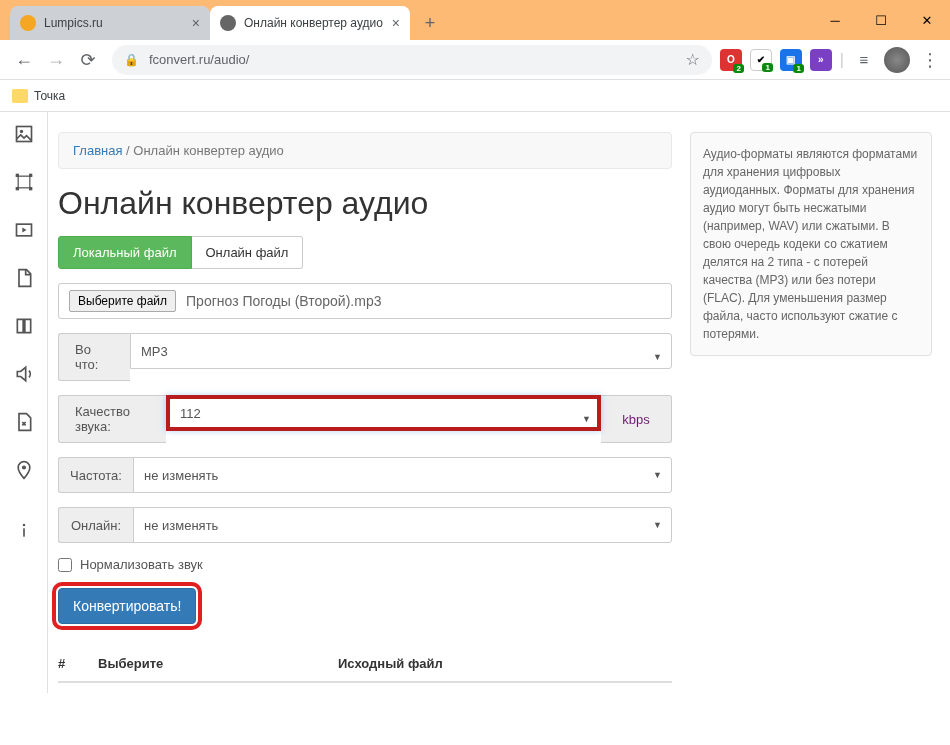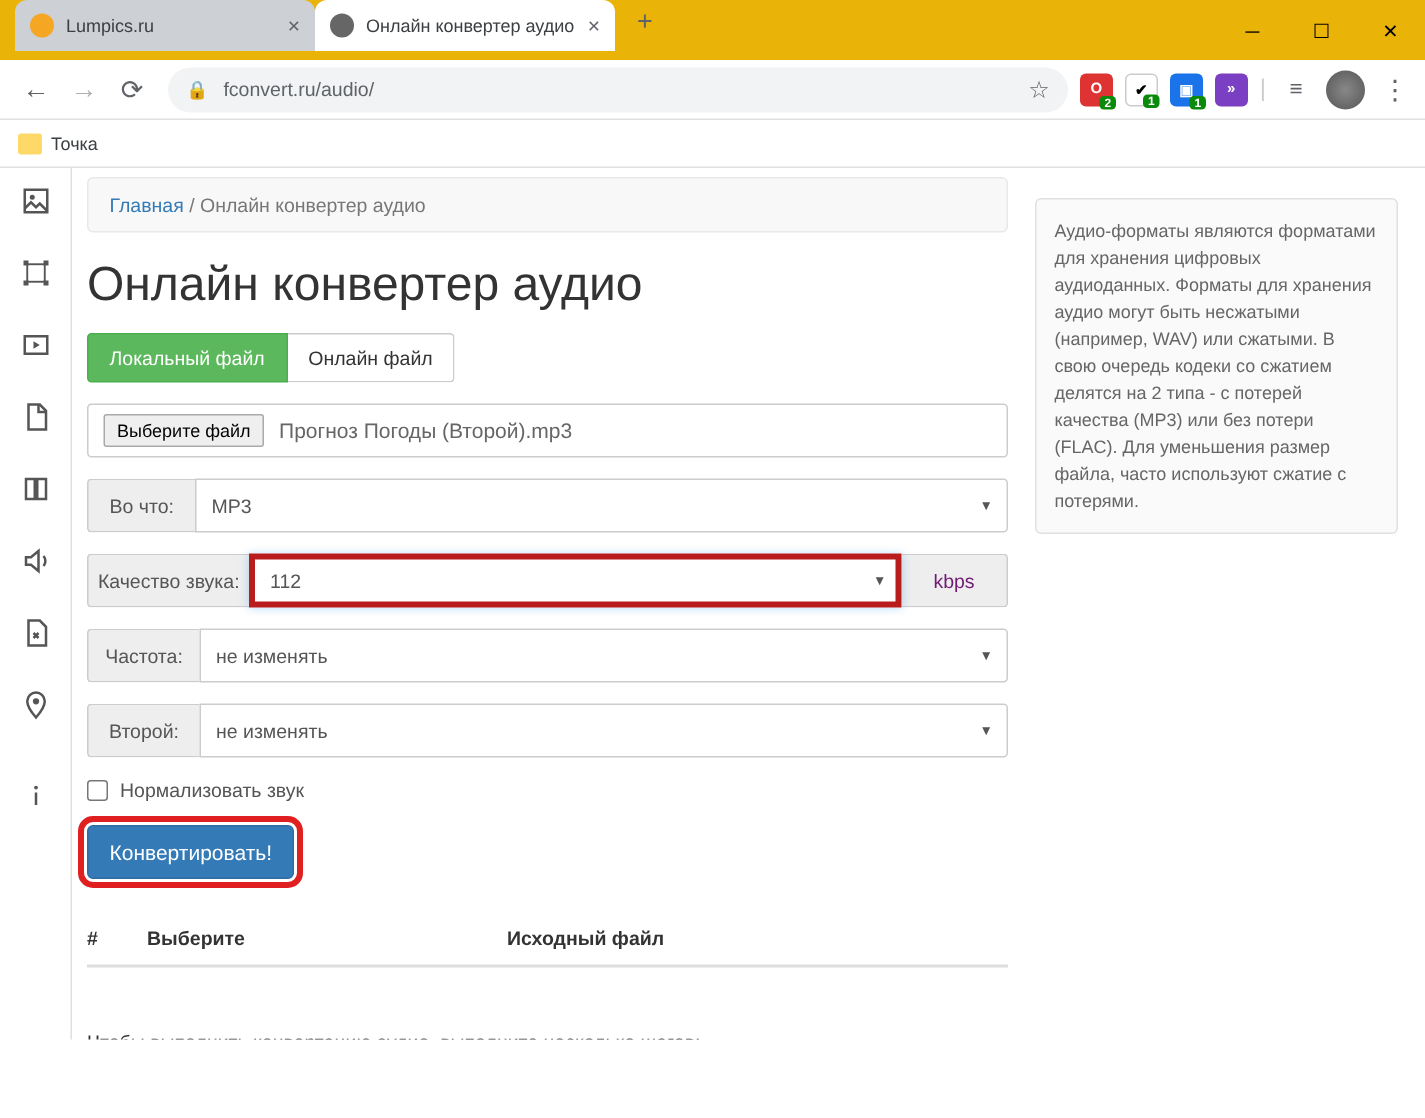--- a/index.html
+++ b/index.html
@@ -1,17 +1,17 @@
 <!DOCTYPE html>
 <html><head>
 <meta charset="utf-8">
 <style>
 *{margin:0;padding:0;box-sizing:border-box;font-family:Arial,Helvetica,sans-serif}
 body{width:950px;height:745px;overflow:hidden;background:#fff}
-.titlebar{background:#eab308;height:40px;display:flex;align-items:flex-start}
+.titlebar{background:#fdba74;height:40px;display:flex;align-items:flex-end}
 .tab{height:34px;border-top-left-radius:8px;border-top-right-radius:8px;display:flex;align-items:center;padding:0 10px;font-size:12px;color:#3c4043;min-width:200px;position:relative}
 .tab.inactive{background:#cdd0d4;margin-left:10px}
 .tab.active{background:#fff;margin-left:0}
 .tab .favicon{width:16px;height:16px;margin-right:8px;border-radius:50%}
 .tab .close{margin-left:auto;font-size:14px;color:#5f6368}
 .newtab{width:28px;height:28px;display:flex;align-items:center;justify-content:center;color:#5f6368;font-size:18px;margin-left:6px;margin-bottom:3px}
 .winctrl{margin-left:auto;display:flex;height:40px}
 .winctrl div{width:46px;display:flex;align-items:center;justify-content:center;color:#000;font-size:13px}
 .toolbar{background:#fff;height:40px;display:flex;align-items:center;padding:0 8px;border-bottom:1px solid #e0e0e0}
 .navbtn{width:32px;height:32px;display:flex;align-items:center;justify-content:center;color:#5f6368;font-size:18px}
@@ -25,32 +25,32 @@
 .avatar{width:26px;height:26px;border-radius:50%;background:radial-gradient(circle,#888,#555)}
 .bookmarks{background:#fff;height:32px;display:flex;align-items:center;padding:0 12px;font-size:12px;color:#3c4043;border-bottom:1px solid #e0e0e0}
 .bmfolder{display:flex;align-items:center;gap:6px}
 .foldericon{width:16px;height:14px;background:#ffd968;border-radius:2px}
 .content{height:633px;overflow:hidden;background:#fff}
 .darkhdr{background:#222;color:#ccc;height:52px;display:flex;align-items:center;padding:0 24px;font-size:17px;font-weight:400}
 .body{display:flex;height:581px}
 .vsidebar{width:48px;background:#fff;border-right:1px solid #e0e0e0;display:flex;flex-direction:column;align-items:center;padding-top:12px;gap:28px}
 .sicon{width:20px;height:20px;color:#555}
 .mainwrap{flex:1;padding:0 10px;overflow:hidden}
-.crumb{padding:10px 14px;font-size:13px;color:#777;background:#f8f8f8;border:1px solid #e8e8e8;border-radius:4px;margin-top:6px}
+.crumb{padding:10px 14px;font-size:13px;color:#777;background:#f8f8f8;border:1px solid #e8e8e8;border-radius:4px;margin-top:20px}
 .crumb a{color:#337ab7;text-decoration:none}
 .h1{font-size:32px;font-weight:500;color:#333;margin:16px 0 14px}
 .tabrow{display:flex;margin-bottom:14px}
 .tabbtn{padding:8px 14px;font-size:13px;border:1px solid #ccc;cursor:pointer}
 .tabbtn.green{background:#5cb85c;color:#fff;border-color:#4cae4c;border-radius:3px 0 0 3px}
 .tabbtn.white{background:#fff;color:#333;border-radius:0 3px 3px 0;border-left:none}
 .filerow{display:flex;align-items:center;border:1px solid #ccc;border-radius:3px;height:36px;padding:0 10px;margin-bottom:14px}
 .fakebtn{border:1px solid #aaa;background:#efefef;border-radius:2px;padding:3px 8px;font-size:12px;margin-right:10px}
 .fname{font-size:14px;color:#666}
 .formrow{display:flex;margin-bottom:14px}
-.lbl{width:100px;display:flex;align-items:center;justify-content:center;background:#eee;border:1px solid #ccc;border-right:none;border-radius:3px 0 0 3px;font-size:13px;color:#555;padding:8px 4px}
+.lbl{width:100px;display:flex;align-items:center;justify-content:center;background:#eee;border:1px solid #ccc;border-right:none;border-radius:3px 0 0 3px;font-size:13px;color:#555;padding:8px 16px}
 .sel{flex:1;height:36px;border:1px solid #ccc;border-radius:0 3px 3px 0;padding:0 10px;font-size:13px;color:#555;background:#fff;appearance:none;-webkit-appearance:none;position:relative}
 .selwrap{flex:1;position:relative;display:flex}
 .selwrap::after{content:"▼";position:absolute;right:10px;top:50%;transform:translateY(-50%);font-size:9px;color:#555;pointer-events:none}
 .sel.hl{border:4px solid #b91c1c;box-shadow:0 0 6px rgba(102,175,233,.5)}
 .unit{width:71px;display:flex;align-items:center;justify-content:center;background:#eee;border:1px solid #ccc;border-left:none;border-radius:0 3px 3px 0;font-size:13px;color:#701a75}
 .sel.mid{border-radius:0}
 .chkrow{display:flex;align-items:center;gap:8px;font-size:13px;color:#555;margin-bottom:16px}
 .chkrow input{width:14px;height:14px}
 .convwrap{position:relative;display:inline-block}
 .convwrap::before{content:"";position:absolute;top:-6px;left:-6px;right:-6px;bottom:-6px;border:4px solid #e02020;border-radius:10px}
@@ -189,21 +189,21 @@
       </div>
 
       <div class="formrow">
         <div class="lbl" style="width:75px">Частота:</div>
         <div class="selwrap">
             <select class="sel"><option>не изменять</option></select>
           </div>
       </div>
 
       <div class="formrow">
-        <div class="lbl" style="width:75px">Второй:</div>
+        <div class="lbl" style="width:75px">Онлайн:</div>
         <div class="selwrap">
             <select class="sel"><option>не изменять</option></select>
           </div>
       </div>
 
       <label class="chkrow">
         <input type="checkbox" style="">
         <span>Нормализовать звук</span>
       </label>
 

